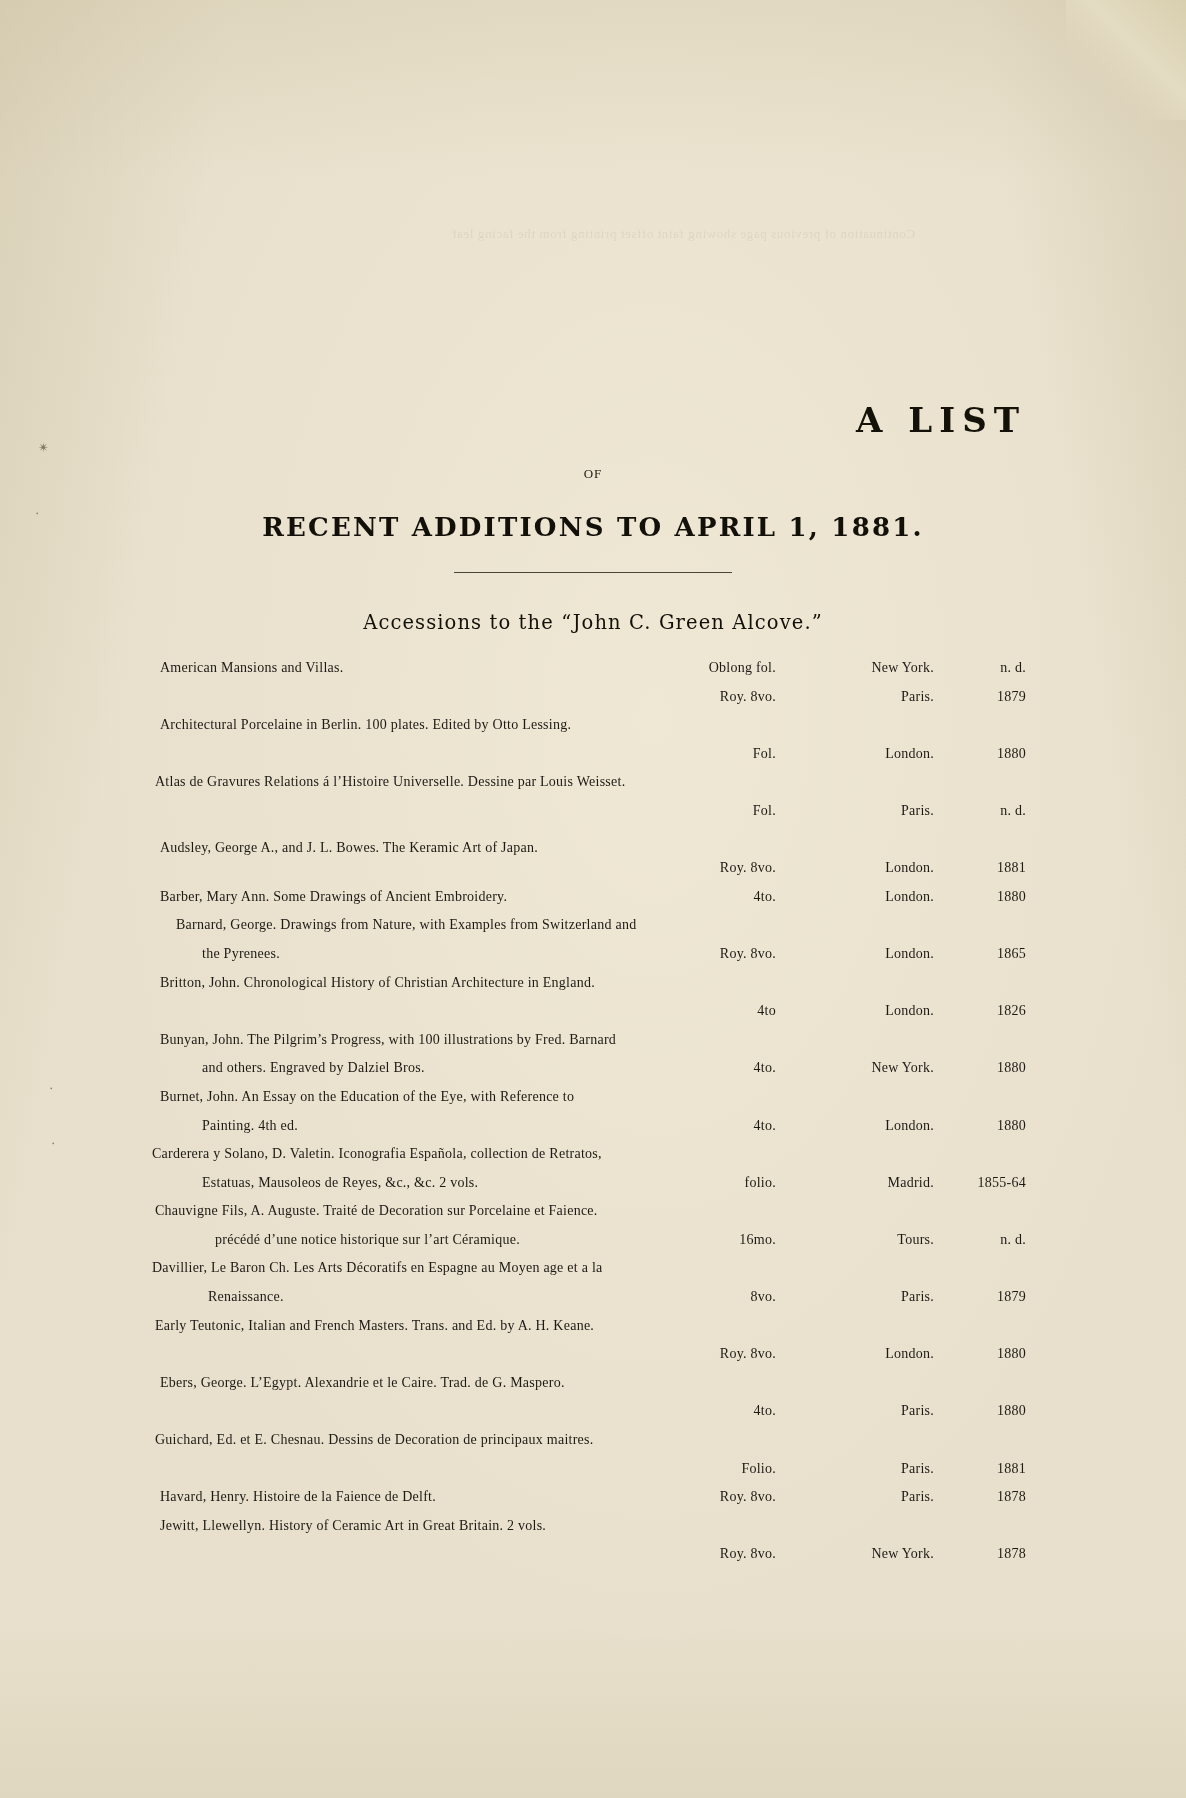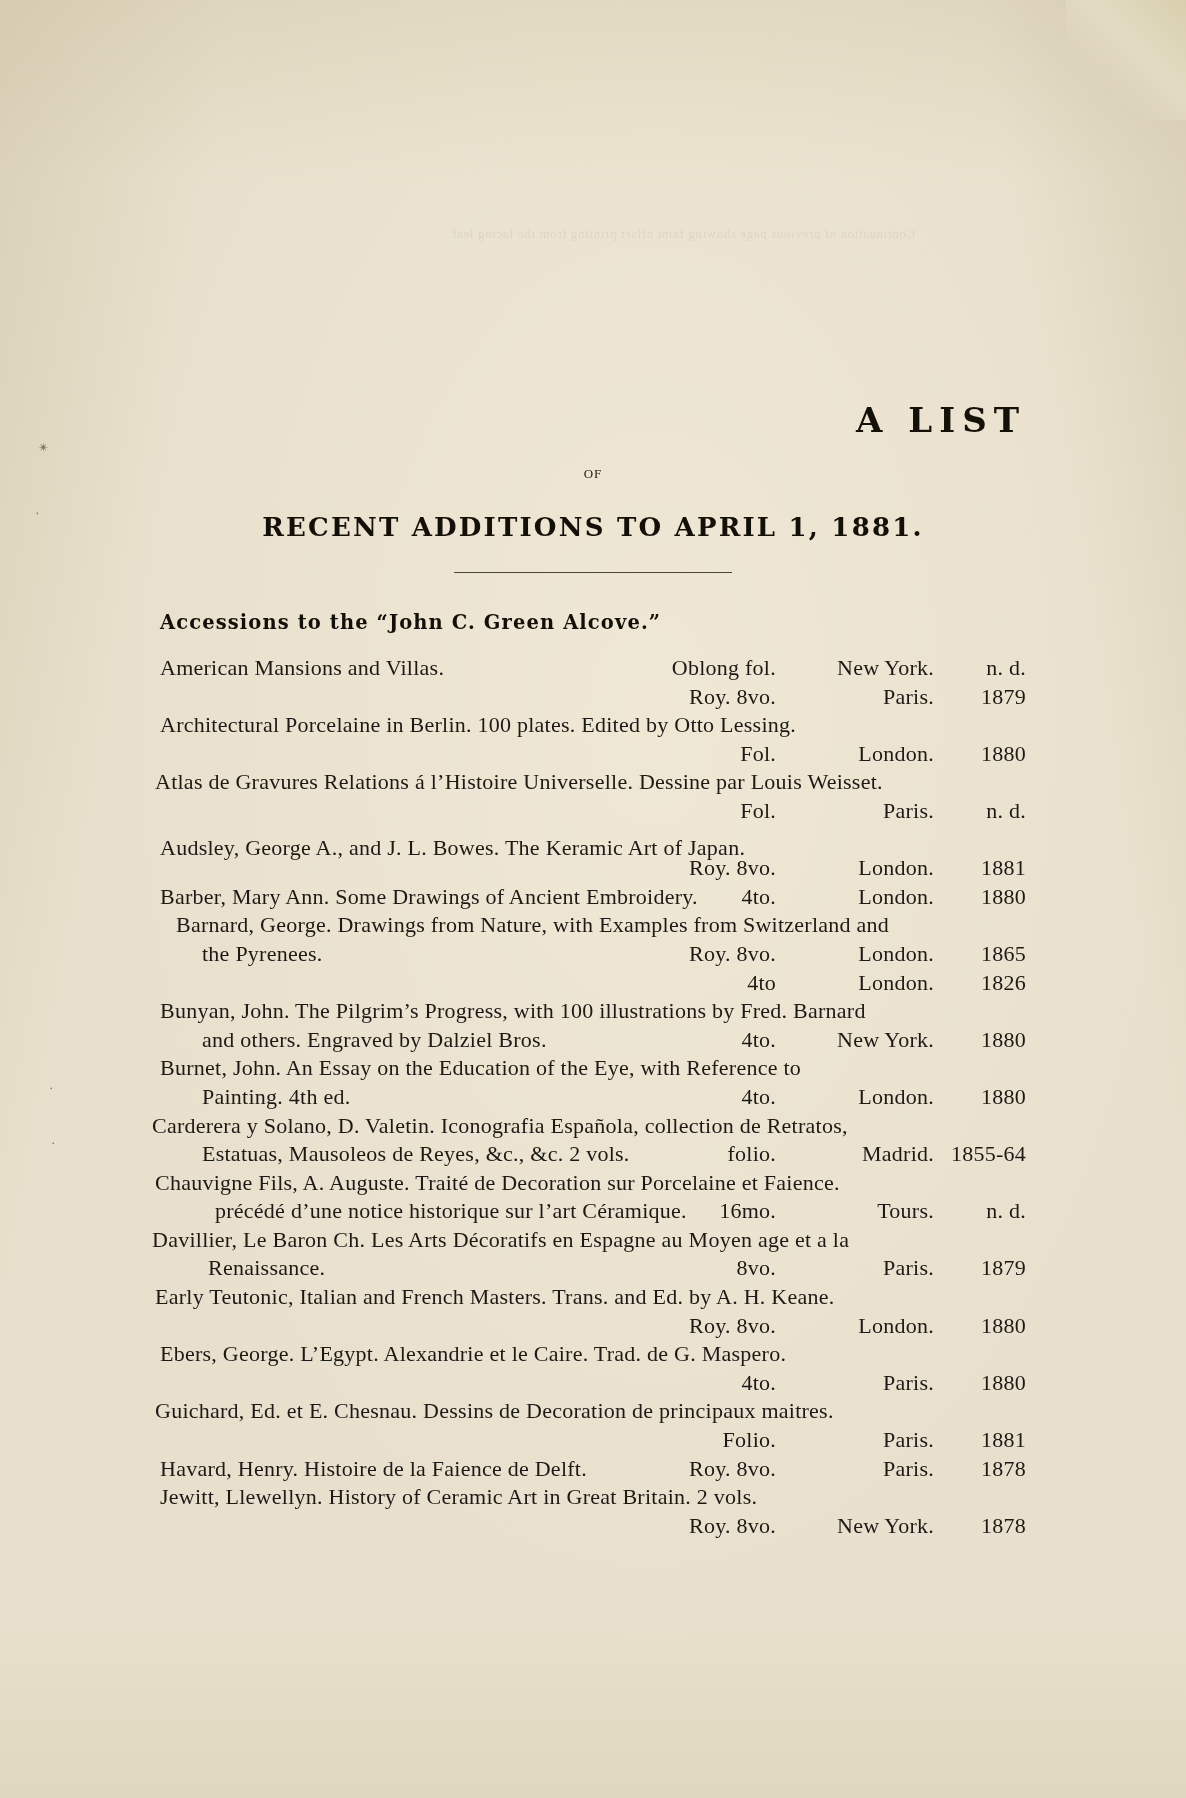--- a/index.html
+++ b/index.html
@@ -100,31 +100,32 @@
     margin-top: 30px;
     color: #13100a;
   }
   .rule {
     width: 278px;
     height: 1px;
     background: #4b4535;
     margin: 30px auto 0 auto;
   }
   .section-head {
+    text-align: center;
     font-family: "DejaVu Serif", serif;
-    font-weight: 700;
+    font-weight: 400;
     font-size: 19.5px;
     letter-spacing: 1.1px;
     margin-top: 38px;
     color: #13100a;
   }
 
   .entries {
     margin-top: 20px;
-    font-size: 22px;
+    font-size: 14px;
     line-height: 28.6px;
   }
   .entry {
     position: relative;
     white-space: nowrap;
   }
   .ln {
     display: block;
     position: relative;
     height: 28.6px;
@@ -246,20 +247,23 @@
           </div>
           <div class="ln">
             <span class="txt" style="left: 42px;">the Pyrenees.</span>
             <span class="fmt col-fmt">Roy. 8vo.</span>
             <span class="place col-place">London.</span>
             <span class="year">1865</span>
           </div>
         </div>
         <div class="entry">
           <div class="ln">
+            <span class="txt" style="left: 0px;">Britton, John.   Chronological History of Christian Architecture in England.</span>
+          </div>
+          <div class="ln">
             <span class="txt" style="left: 0px;"></span>
             <span class="fmt col-fmt">4to</span>
             <span class="place col-place">London.</span>
             <span class="year">1826</span>
           </div>
         </div>
         <div class="entry">
           <div class="ln">
             <span class="txt" style="left: 0px;">Bunyan, John.   The Pilgrim’s Progress, with 100 illustrations by Fred. Barnard</span>
           </div>

